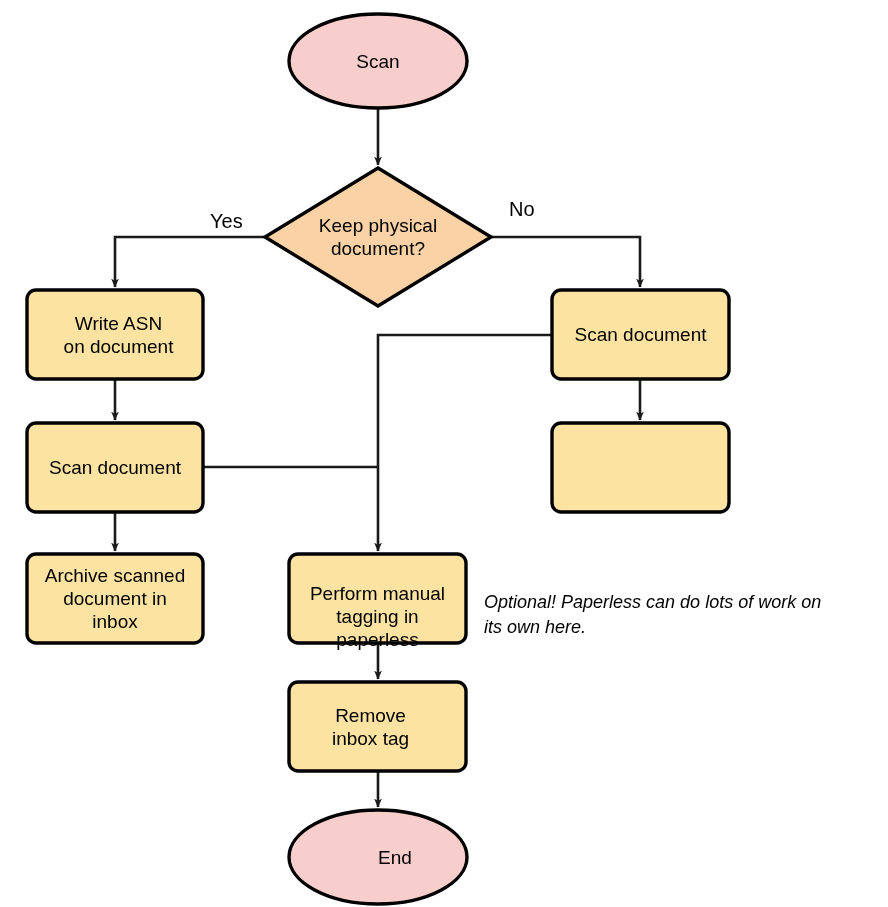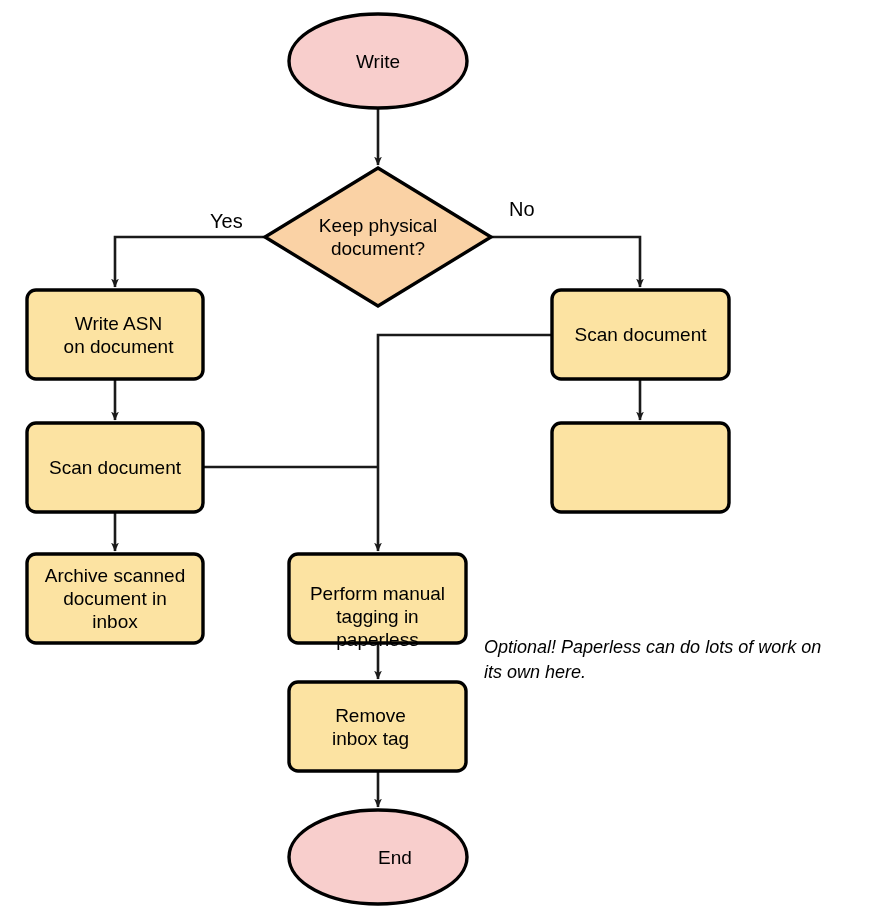--- a/index.html
+++ b/index.html
@@ -45,21 +45,20 @@
     line-height: 20px;
     white-space: nowrap;
   }
   .note-text {
     position: absolute;
     color: #000000;
     font-size: 18px;
     line-height: 25px;
     font-style: italic;
     white-space: pre-line;
-    margin-top: 45px;
   }
 </style>
 </head>
 <body>
 
 <div id="flowchart-canvas">
 
   <svg id="flow-svg" viewBox="0 0 888 907" xmlns="http://www.w3.org/2000/svg">
     <defs>
       <marker id="arrowhead" markerWidth="10" markerHeight="10" refX="8.4" refY="4" orient="auto" markerUnits="userSpaceOnUse">
@@ -107,21 +106,21 @@
 
     <rect x="552" y="423" width="177" height="89" rx="9" ry="9" fill="#FCE3A2" stroke="#000000" stroke-width="3.4"></rect>
 
     <rect x="289" y="554" width="177" height="89" rx="9" ry="9" fill="#FCE3A2" stroke="#000000" stroke-width="3.4"></rect>
 
     <rect x="289" y="682" width="177" height="89" rx="9" ry="9" fill="#FCE3A2" stroke="#000000" stroke-width="3.4"></rect>
 
     <ellipse cx="378" cy="857" rx="89" ry="47" fill="#F8CECC" stroke="#000000" stroke-width="3.4"></ellipse>
   </svg>
 
-  <div class="node-label" style="left:289px; top:14px; width:178px; height:94px;">Write</div>
+  <div class="node-label" style="left:289px; top:14px; width:178px; height:94px;">Scan</div>
 
   <div class="node-label" style="left:278px; top:192px; width:200px; height:90px;">Keep physical
 document?</div>
 
   <div class="node-label" style="left:27px; top:290px; width:183px; height:89px;">Write ASN
 on document</div>
 
   <div class="node-label" style="left:27px; top:423px; width:176px; height:89px;">Scan document</div>
 
   <div class="node-label" style="left:27px; top:554px; width:176px; height:89px;">Archive scanned

